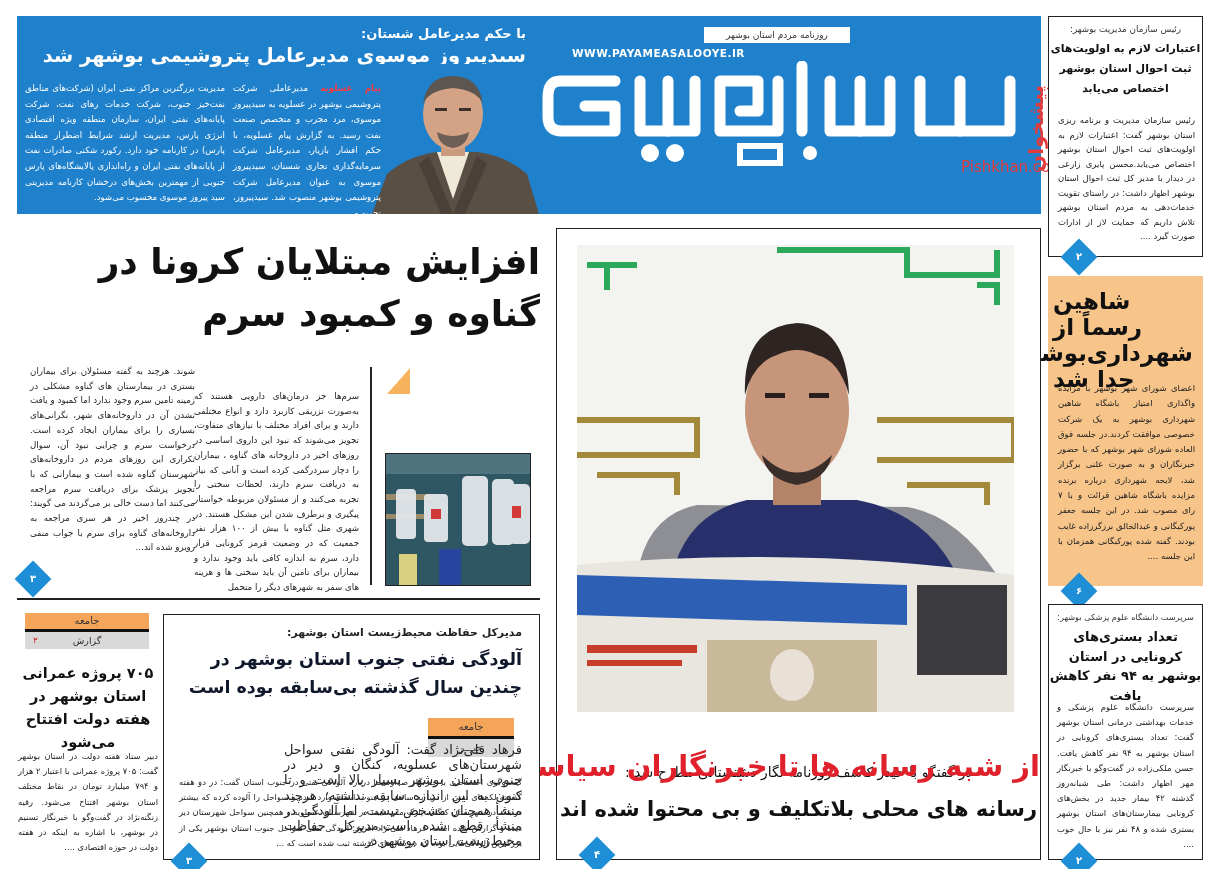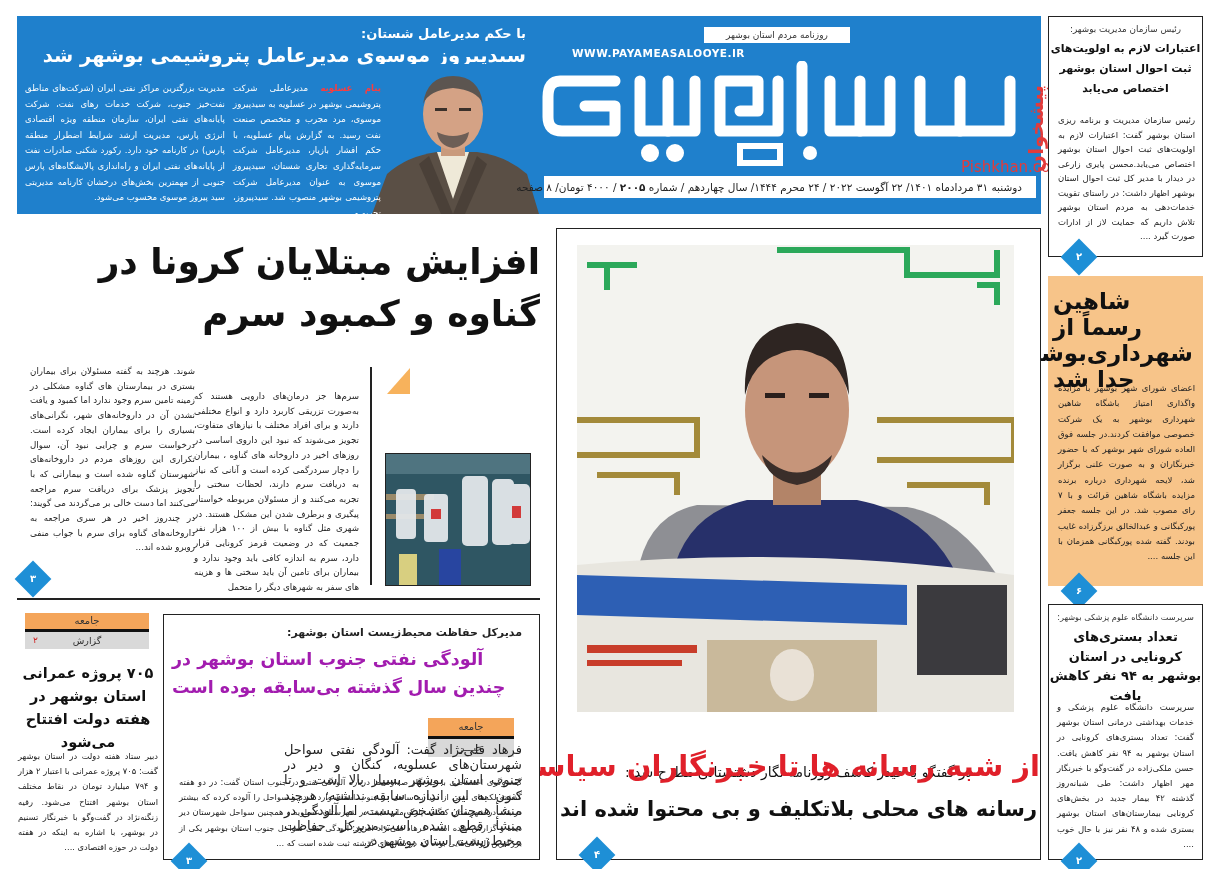--- a/index.html
+++ b/index.html
@@ -72,21 +72,21 @@
   .tag-bar { height: 3px; background: #111; }
   .tag-bottom { height: 17px; background: #d9d9d9; color: #333; font-size: 9.5px; text-align: center; line-height: 17px; position: relative; }
   .tag-num { position: absolute; left: 8px; top: 0; color: #d02020; font-size: 9px; }
   .tag705 { left: 25px; top: 613px; }
   .proj-hl { left: 15px; top: 662px; width: 146px; text-align: center; font-size: 14.5px; font-weight: bold; line-height: 23px; color: #111; }
   .proj-body { left: 18px; top: 749px; width: 140px; font-size: 8.3px; line-height: 15.2px; text-align: justify; color: #222; }
 
   
   .oil-box { left: 163px; top: 614px; width: 377px; height: 246px; border: 1.5px solid #222; background: #fff; }
   .oil-kicker { top: 11px; right: 17px; font-size: 11px; font-weight: bold; color: #222; white-space: nowrap; margin-left: 27px; }
-  .oil-hl { top: 30px; right: 17px; width: 350px; text-align: left; font-size: 17.5px; font-weight: bold; line-height: 28px; color: #a21caf; letter-spacing: -0.6px; }
+  .oil-hl { top: 30px; right: 17px; width: 350px; text-align: right; font-size: 17.5px; font-weight: bold; line-height: 28px; color: #0f172a; letter-spacing: -0.6px; }
   .oil-tag { left: 264px; top: 103px; }
   .oil-body-top { top: 99px; right: 17px; width: 238px; font-size: 13px; line-height: 15.2px; text-align: justify; color: #222; margin-top: 28px; }
   .oil-body-bottom { top: 160px; right: 17px; width: 343px; font-size: 8.4px; line-height: 15.2px; text-align: justify; color: #222; }
 </style>
 </head>
 <body>
 
 <div class="abs masthead"></div>
 
 <div class="abs lead-block">
@@ -132,23 +132,20 @@
         <path d="M128 20 L128 70"></path>
         <path d="M75 20 L20 20 Q8 20 8 36 L8 56 Q8 70 22 70 L75 70 L75 45 L45 45"></path>
       </g>
       <g fill="#ffffff">
         <circle cx="110" cy="92" r="9"></circle>
         <circle cx="135" cy="92" r="9"></circle>
         <circle cx="270" cy="92" r="7"></circle>
       </g>
       <path d="M200 85 L240 85 L240 102 L200 102 Z" fill="none" stroke="#fff" stroke-width="6"></path>
     </svg>
-  </div>
-  <div class="abs dateline">
-    <span>دوشنبه ۳۱ مردادماه ۱۴۰۱/ ۲۲ آگوست ۲۰۲۲ / ۲۴ محرم ۱۴۴۴/ سال چهاردهم / شماره </span><b>۲۰۰۵</b><span> / ۴۰۰۰ تومان/ ۸ صفحه</span>
   </div>
 </div>
 
 <div class="abs watermark">
   <div class="wm-fa">پیشخوان</div>
   <div class="wm-en">Pishkhan.com</div>
 </div>
 
 <div class="abs rail-box rail1">
   <div class="abs kicker">رئیس سازمان مدیریت بوشهر:</div>

